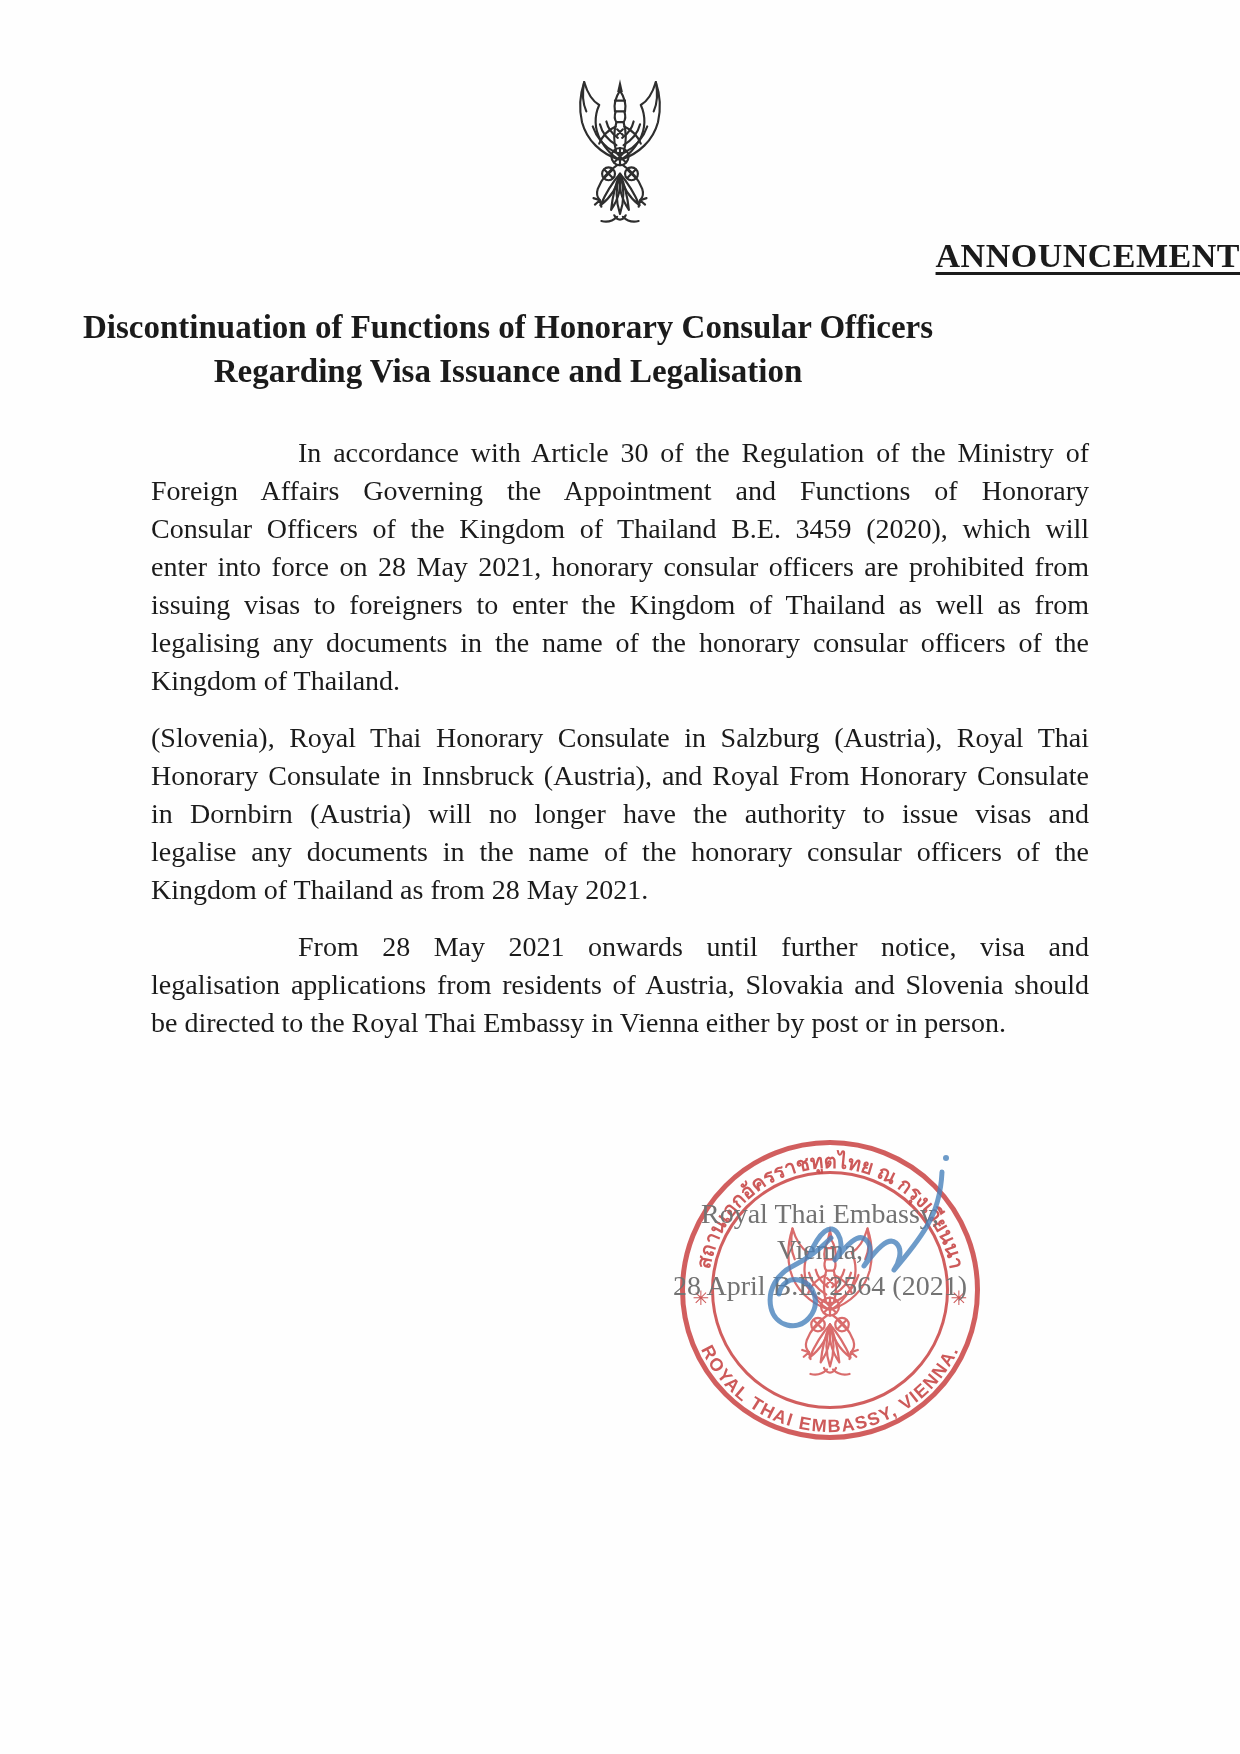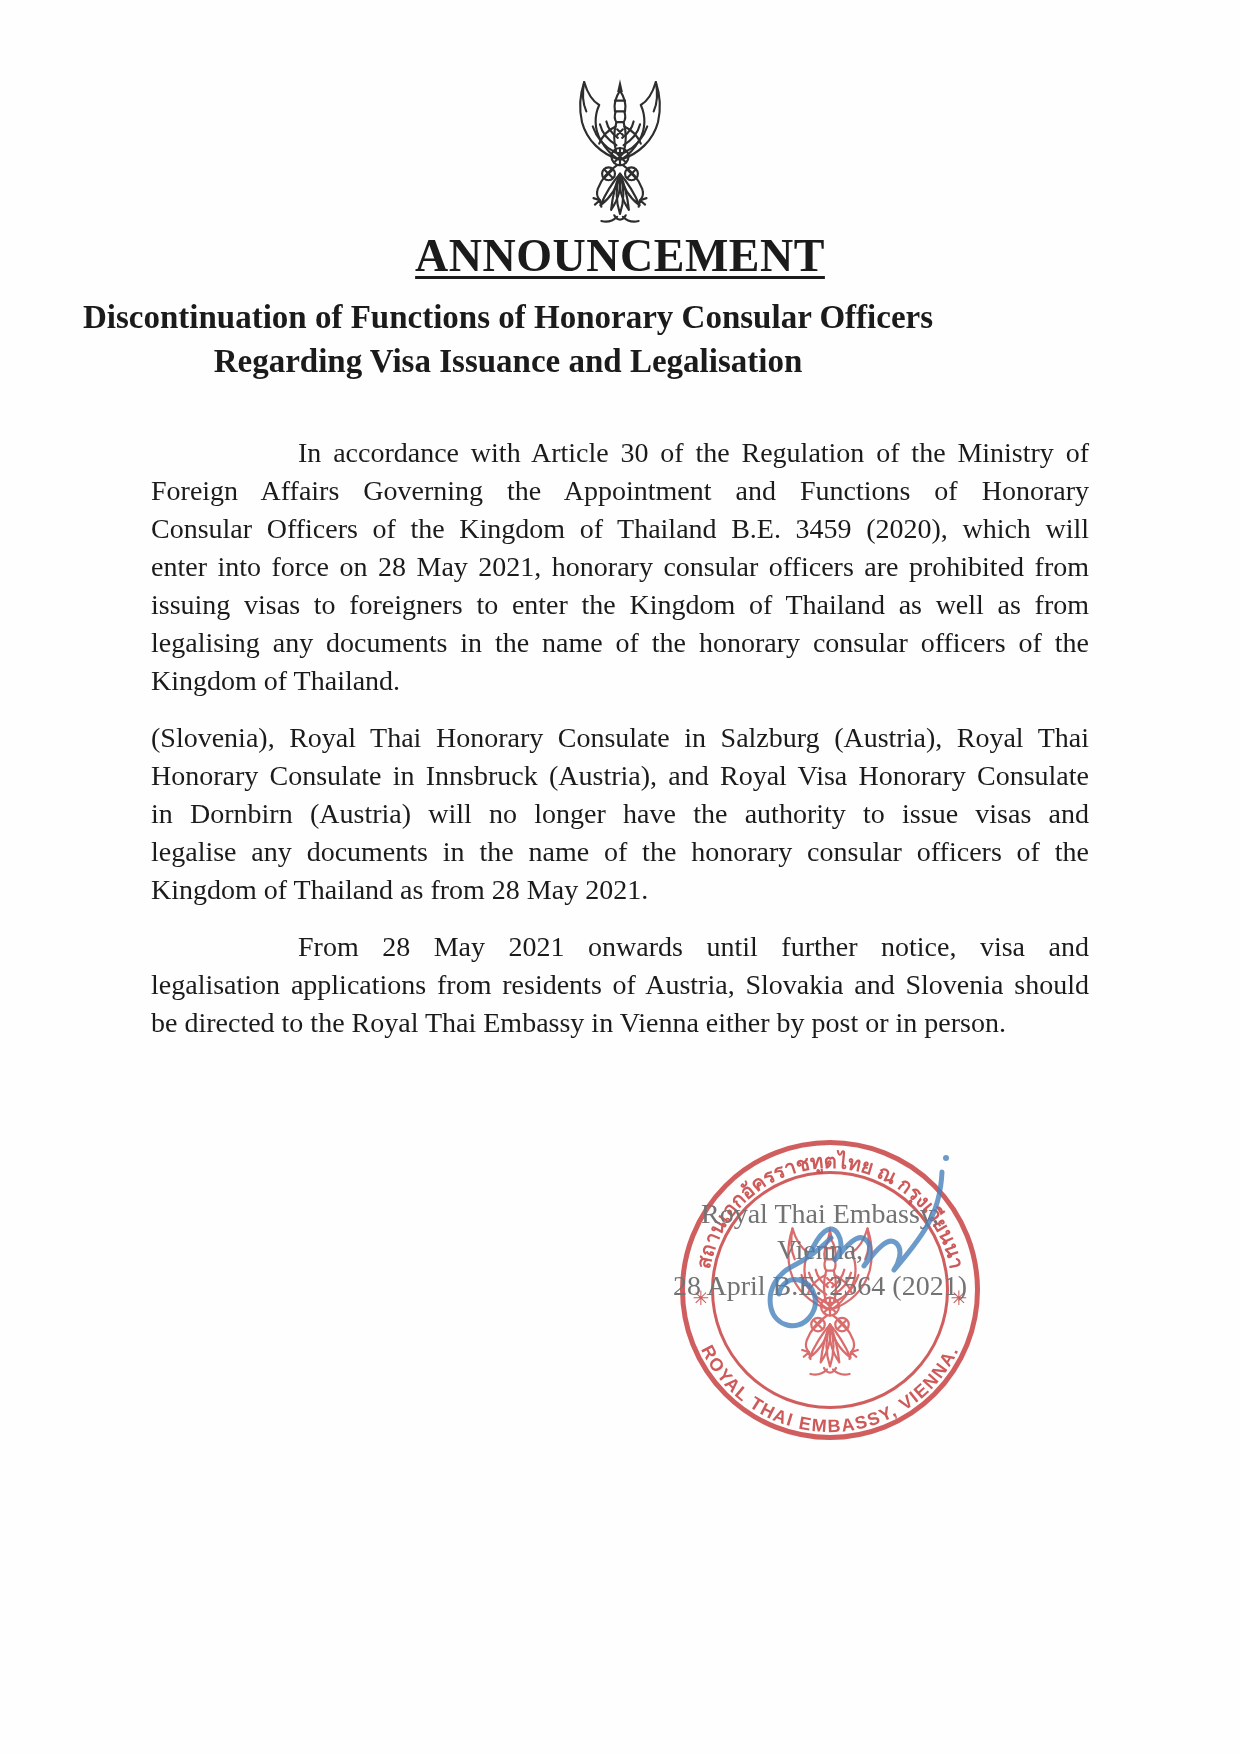--- a/index.html
+++ b/index.html
@@ -13,30 +13,30 @@
     color:#1b1b1b;
   }
   
   .emblem-wrap{
     position:absolute;left:547px;top:72px;width:146px;height:172px;
   }
   .emblem-wrap svg{display:block;width:146px;height:172px;color:#2e2e2e;}
   
   .h1{
     position:absolute;left:0;top:236px;width:1240px;
-    text-align:center;font-size:46px;font-weight:bold;line-height:40px;
+    text-align:right;font-size:34px;font-weight:bold;line-height:40px;
     letter-spacing:.5px;
   }
   .h1 span{
     text-decoration:underline;
     text-decoration-thickness:3px;
     text-underline-offset:5px;
   }
   .h2{
-    position:absolute;left:0;top:295px;width:1016px;
+    position:absolute;left:0;top:305px;width:1016px;
     text-align:center;font-size:33px;font-weight:bold;line-height:44px;
   }
   
   .body{
     position:absolute;left:151px;top:392px;width:938px;margin-top:42px;
   }
   .para{margin:0;}
   .para + .para{margin-top:19px;}
   .pline{
     height:38px;line-height:38px;font-size:28px;
@@ -136,21 +136,21 @@
       <div class="pline indent">In accordance with Article 30 of the Regulation of the Ministry of</div>
       <div class="pline">Foreign Affairs Governing the Appointment and Functions of Honorary</div>
       <div class="pline">Consular Officers of the Kingdom of Thailand B.E. 3459 (2020), which will</div>
       <div class="pline">enter into force on 28 May 2021, honorary consular officers are prohibited from</div>
       <div class="pline">issuing visas to foreigners to enter the Kingdom of Thailand as well as from</div>
       <div class="pline">legalising any documents in the name of the honorary consular officers of the</div>
       <div class="pline last">Kingdom of Thailand.</div>
     </div>
     <div class="para">
       <div class="pline">(Slovenia), Royal Thai Honorary Consulate in Salzburg (Austria), Royal Thai</div>
-      <div class="pline">Honorary Consulate in Innsbruck (Austria), and Royal Visa Honorary Consulate</div>
+      <div class="pline">Honorary Consulate in Innsbruck (Austria), and Royal From Honorary Consulate</div>
       <div class="pline">in Dornbirn (Austria) will no longer have the authority to issue visas and</div>
       <div class="pline">legalise any documents in the name of the honorary consular officers of the</div>
       <div class="pline last">Kingdom of Thailand as from 28 May 2021.</div>
     </div>
     <div class="para">
       <div class="pline indent">From 28 May 2021 onwards until further notice, visa and</div>
       <div class="pline">legalisation applications from residents of Austria, Slovakia and Slovenia should</div>
       <div class="pline last">be directed to the Royal Thai Embassy in Vienna either by post or in person.</div>
     </div>
   </div>

